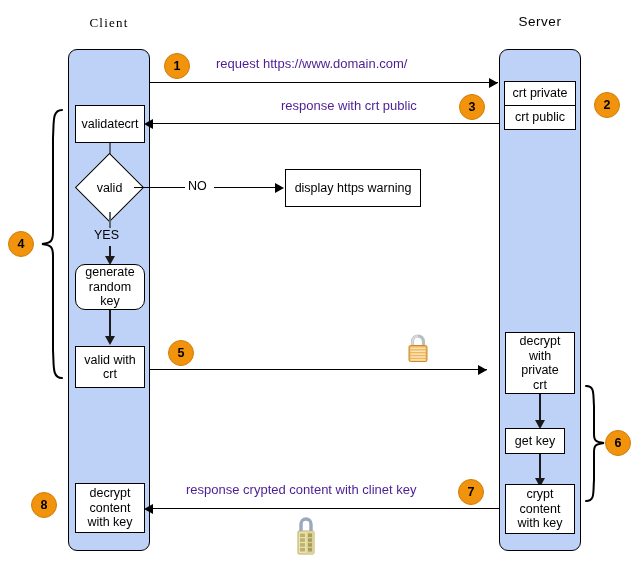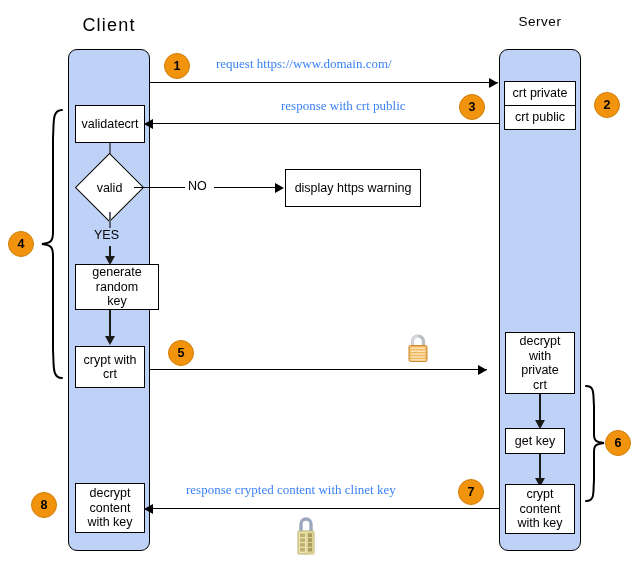--- a/index.html
+++ b/index.html
@@ -27,22 +27,22 @@
   }
   .lane-title {
     position: absolute;
     text-align: center;
     font-size: 13.5px;
     color: #000000;
     letter-spacing: 0.5px;
     white-space: nowrap;
   }
   .lane-title.mono {
-    font-family: Liberation Sans, sans-serif;
-    font-size: 18px;
+    font-family: Liberation Serif, serif;
+    font-size: 13px;
     letter-spacing: 1.2px;
   }
   .pbox {
     position: absolute;
     background: #ffffff;
     border: 1.3px solid #000000;
     box-sizing: border-box;
     display: flex;
     align-items: center;
     justify-content: center;
@@ -115,23 +115,22 @@
     display: flex;
     align-items: center;
     justify-content: center;
     font-size: 12.5px;
     font-weight: bold;
     color: #000000;
   }
   .msg-label {
     position: absolute;
     font-size: 13px;
-    color: #3b82f6;
+    color: #4c1d95;
     white-space: nowrap;
-    font-family: Liberation Serif, serif;
   }
   .edge-label {
     position: absolute;
     font-size: 12.5px;
     color: #000000;
     white-space: nowrap;
   }
   .brace {
     position: absolute;
   }
@@ -187,31 +186,31 @@
 
   <div class="pbox" style="left:285px; top:169px; width:136px; height:38px;">
     <span>display https warning</span>
   </div>
 
   <div class="vline" style="left:109px; top:212px; height:16px;"></div>
   <div class="edge-label" style="left:94px; top:228px;">YES</div>
   <div class="vline" style="left:109px; top:246px; height:12px; background:#1a1a1a;"></div>
   <div class="arrow-head ah-down-grey" style="left:105px; top:256px;"></div>
 
-  <div class="pbox" style="left:75px; top:264px; width:84px; height:46px; flex-direction:column;">
+  <div class="pbox" style="left:75px; top:264px; width:70px; height:46px; flex-direction:column;border-radius:10px;">
     <span>generate</span>
     <span>random</span>
     <span>key</span>
   </div>
 
   <div class="vline" style="left:109px; top:310px; height:28px; background:#1a1a1a;"></div>
   <div class="arrow-head ah-down-grey" style="left:105px; top:336px;"></div>
 
   <div class="pbox" style="left:75px; top:346px; width:70px; height:42px; flex-direction:column;">
-    <span>crypt with</span>
+    <span>valid with</span>
     <span>crt</span>
   </div>
 
   <div class="hline" style="left:150px; top:369px; width:337px;"></div>
   <div class="arrow-head ah-right" style="left:478px; top:365px;"></div>
   <div class="step-circle" style="left:168px; top:340px;">5</div>
 
   <div class="lock" style="left:404px; top:333px;">
     <svg width="28" height="32" viewBox="0 0 28 32">
       <path d="M8.5 13 L8.5 8.5 A5.5 5.5 0 0 1 19.5 8.5 L19.5 13" fill="none" stroke="#b9bcc0" stroke-width="3.2"></path>

